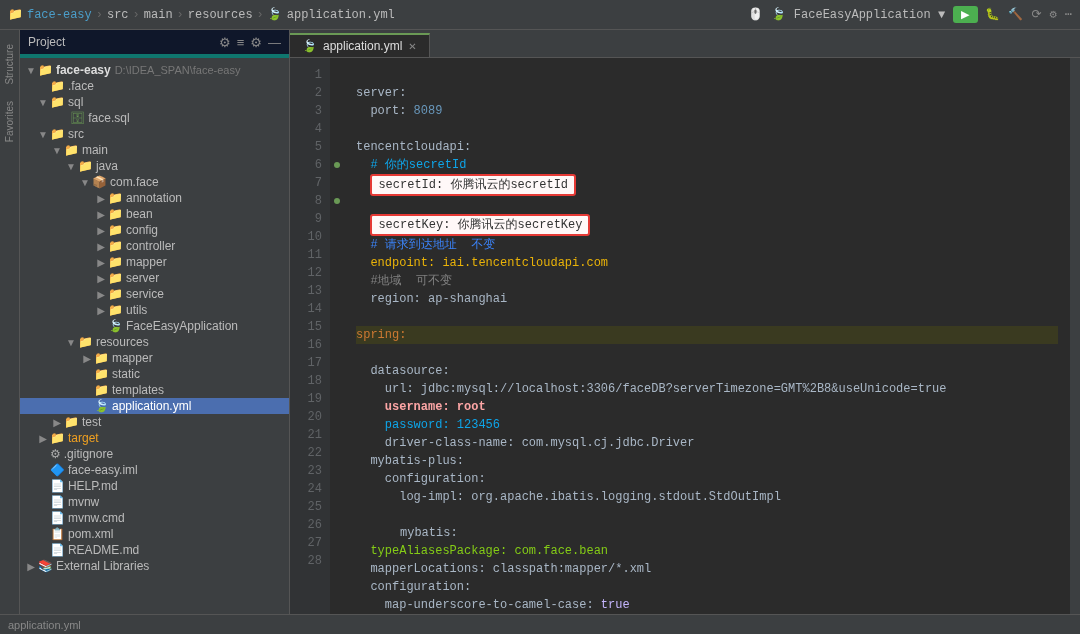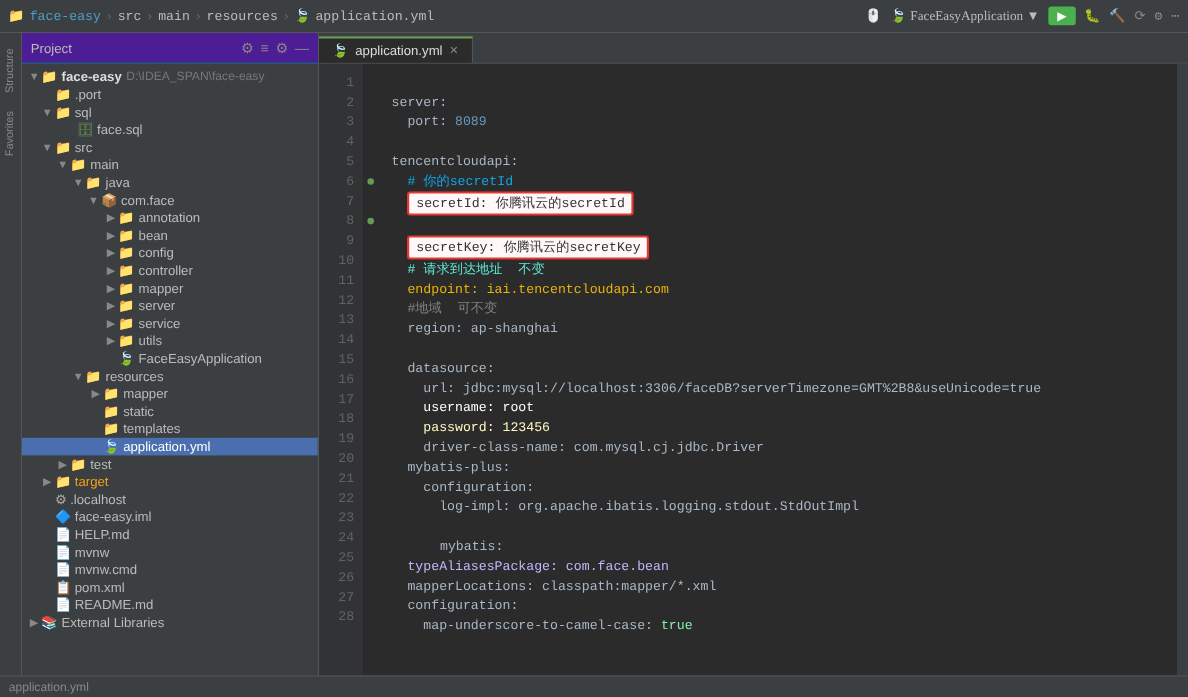--- a/index.html
+++ b/index.html
@@ -55,22 +55,22 @@
       display: flex;
       flex-direction: column;
       flex-shrink: 0;
       overflow: hidden;
     }
     .sidebar-header {
       display: flex;
       align-items: center;
       justify-content: space-between;
       padding: 4px 8px;
-      background: #4c1d95;
-      border-bottom: 1px solid #0f766e;
+      background: #0f172a;
+      border-bottom: 4px solid #0f766e;
       height: 28px;
     }
     .sidebar-header-title {
       color: #bbb;
       font-size: 12px;
       font-family: Arial, sans-serif;
     }
     .sidebar-header-icons {
       display: flex;
       gap: 6px;
@@ -245,21 +245,21 @@
     <span class="sep">›</span>
     <span style="cursor:pointer;">main</span>
     <span class="sep">›</span>
     <span style="cursor:pointer;">resources</span>
     <span class="sep">›</span>
     <span style="color:#6a9955;">🍃</span>
     <span>application.yml</span>
   </div>
   <div class="right-actions">
     <span style="color:#888;cursor:pointer;">🖱️</span>
-    <span style="color:#bbb;cursor:pointer;font-family:Liberation Serif, serif;">🍃 <span>FaceEasyApplication</span> ▼</span>
+    <span style="color:#bbb;cursor:pointer;font-family:Liberation Mono, monospace;">🍃 <span>FaceEasyApplication</span> ▼</span>
     <button class="run-btn">▶</button>
     <span style="color:#4caf50;cursor:pointer;">🐛</span>
     <span style="color:#888;cursor:pointer;">🔨</span>
     <span style="color:#888;cursor:pointer;">⟳</span>
     <span style="color:#888;cursor:pointer;">⚙</span>
     <span style="color:#888;cursor:pointer;">⋯</span>
   </div>
 </div>
 
 <div class="main-area">
@@ -285,21 +285,21 @@
         <span class="indent" style="width:0px;"></span>
         <span class="tree-arrow">▼</span>
         <span class="tree-icon folder-icon">📁</span>
         <span style="color:#ddd;font-weight:bold;">face-easy</span>
         <span style="color:#777;margin-left:4px;font-size:11px;">D:\IDEA_SPAN\face-easy</span>
       </div>
 
       <div class="tree-item" style="padding-left:16px;">
         <span class="tree-arrow"></span>
         <span class="tree-icon folder-icon">📁</span>
-        <span>.port</span>
+        <span>.face</span>
       </div>
 
       <div class="tree-item" style="padding-left:16px;">
         <span class="tree-arrow">▼</span>
         <span class="tree-icon folder-icon">📁</span>
         <span>sql</span>
       </div>
 
       <div class="tree-item" style="padding-left:36px;">
         <span class="tree-arrow"></span>
@@ -423,21 +423,21 @@
 
       <div class="tree-item tree-item-target" style="padding-left:16px;">
         <span class="tree-arrow">▶</span>
         <span class="tree-icon">📁</span>
         <span>target</span>
       </div>
 
       <div class="tree-item" style="padding-left:16px;">
         <span class="tree-arrow"></span>
         <span class="tree-icon git-icon">⚙</span>
-        <span>.localhost</span>
+        <span>.gitignore</span>
       </div>
 
       <div class="tree-item" style="padding-left:16px;">
         <span class="tree-arrow"></span>
         <span class="tree-icon" style="color:#aaa;">🔷</span>
         <span>face-easy.iml</span>
       </div>
 
       <div class="tree-item" style="padding-left:16px;">
         <span class="tree-arrow"></span>
@@ -558,39 +558,40 @@
 
       <div class="editor-text">
 <span><span style="color:#a9b7c6;">server:</span></span>
 <span><span style="color:#a9b7c6;">  port: </span><span style="color:#6897bb;">8089</span></span>
 <span> </span>
 <span><span style="color:#a9b7c6;">tencentcloudapi:</span></span>
 <span><span style="color:#0ea5e9;">  # 你的secretId</span></span>
 <span>  <span style="display:inline-block;border:2px solid #e53935;border-radius:3px;padding:0 6px;background:#fff8f8;color:#333;font-family:'Courier New',monospace;font-size:12px;">secretId: 你腾讯云的secretId</span></span>
 <span> </span>
 <span>  <span style="display:inline-block;border:2px solid #e53935;border-radius:3px;padding:0 6px;background:#fff8f8;color:#333;font-family:'Courier New',monospace;font-size:12px;">secretKey: 你腾讯云的secretKey</span></span>
-<span><span style="color:#5eead4;">  # 请求到达地址  不变</span></span>
+<span><span style="color:#3b82f6;">  # 请求到达地址  不变</span></span>
 <span><span style="color:#eab308;">  endpoint: iai.tencentcloudapi.com</span></span>
 <span><span style="color:#808080;">  #地域  可不变</span></span>
 <span><span style="color:#a9b7c6;">  region: ap-shanghai</span></span>
 <span> </span>
+<span style="background:#3a3a20;display:block;"><span style="color:#cc7832;">spring:</span></span>
 <span><span style="color:#a9b7c6;text-align:center;">  datasource:</span></span>
 <span><span style="color:#a9b7c6;">    url: jdbc:mysql://localhost:3306/faceDB?serverTimezone=GMT%2B8&amp;useUnicode=true</span></span>
-<span><span style="color:#ffffff;">    username: root</span></span>
-<span><span style="color:#fef9c3;">    password: 123456</span></span>
+<span><span style="color:#fca5a5;font-weight:bold;">    username: root</span></span>
+<span><span style="color:#0ea5e9;">    password: 123456</span></span>
 <span><span style="color:#a9b7c6;">    driver-class-name: com.mysql.cj.jdbc.Driver</span></span>
 <span><span style="color:#a9b7c6;">  mybatis-plus:</span></span>
 <span><span style="color:#a9b7c6;">    configuration:</span></span>
 <span><span style="color:#a9b7c6;">      log-impl: org.apache.ibatis.logging.stdout.StdOutImpl</span></span>
 <span> </span>
 <span><span style="color:#a9b7c6;padding-left:44px;">mybatis:</span></span>
-<span><span style="color:#c4b5fd;">  typeAliasesPackage: com.face.bean</span></span>
+<span><span style="color:#84cc16;">  typeAliasesPackage: com.face.bean</span></span>
 <span><span style="color:#a9b7c6;">  mapperLocations: classpath:mapper/*.xml</span></span>
 <span><span style="color:#a9b7c6;">  configuration:</span></span>
-<span><span style="color:#a9b7c6;">    map-underscore-to-camel-case: </span><span style="color:#86efac;">true</span></span>
+<span><span style="color:#a9b7c6;">    map-underscore-to-camel-case: </span><span style="color:#c4b5fd;">true</span></span>
       </div>
 
       <div class="editor-scroll-bar"></div>
     </div>
   </div>
 </div>
 
 <div class="bottom-bar">
   <span style="color:#888;">application.yml</span>
 </div>

